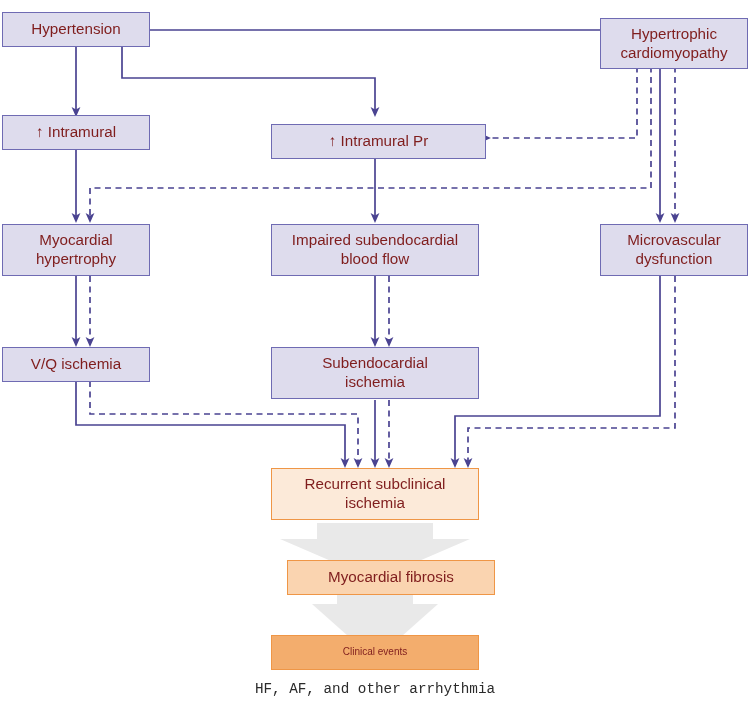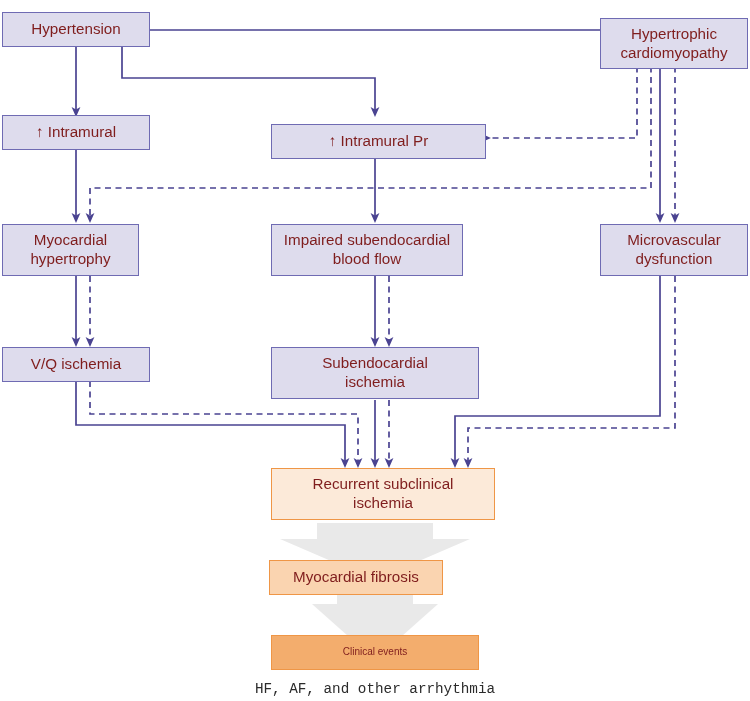--- a/index.html
+++ b/index.html
@@ -133,45 +133,45 @@
   </div>
 
   <div class="node node-purple" style="left:2px; top:115px; width:148px; height:35px;">
     <span>↑ Intramural</span>
   </div>
 
   <div class="node node-purple" style="left:271px; top:115px; width:215px; height:35px;margin-top:9px;">
     <span>↑ Intramural Pr</span>
   </div>
 
-  <div class="node node-purple" style="left:2px; top:224px; width:137px; height:52px;">
+  <div class="node node-purple" style="left:2px; top:224px; width:148px; height:52px;">
     <span>Myocardial<br>hypertrophy</span>
   </div>
 
-  <div class="node node-purple" style="left:271px; top:224px; width:192px; height:52px;">
+  <div class="node node-purple" style="left:271px; top:224px; width:208px; height:52px;">
     <span>Impaired subendocardial<br>blood flow</span>
   </div>
 
   <div class="node node-purple" style="left:600px; top:224px; width:148px; height:52px;">
     <span>Microvascular<br>dysfunction</span>
   </div>
 
   <div class="node node-purple" style="left:2px; top:347px; width:148px; height:35px;">
     <span>V/Q ischemia</span>
   </div>
 
   <div class="node node-purple" style="left:271px; top:347px; width:208px; height:52px;">
     <span>Subendocardial<br>ischemia</span>
   </div>
 
-  <div class="node node-orange-light" style="left:271px; top:468px; width:224px; height:52px;">
+  <div class="node node-orange-light" style="left:271px; top:468px; width:208px; height:52px;">
     <span>Recurrent subclinical<br>ischemia</span>
   </div>
 
-  <div class="node node-orange-mid" style="left:269px; top:560px; width:174px; height:35px;">
+  <div class="node node-orange-mid" style="left:287px; top:560px; width:208px; height:35px;">
     <span>Myocardial fibrosis</span>
   </div>
 
   <div class="node node-orange-strong" style="left:271px; top:635px; width:208px; height:35px;">
     <span>Clinical events</span>
   </div>
 
   <div class="caption" style="left:251px; top:681px; width:248px;font-family:Liberation Mono, monospace;">
     <span>HF, AF, and other arrhythmia</span>
   </div>

